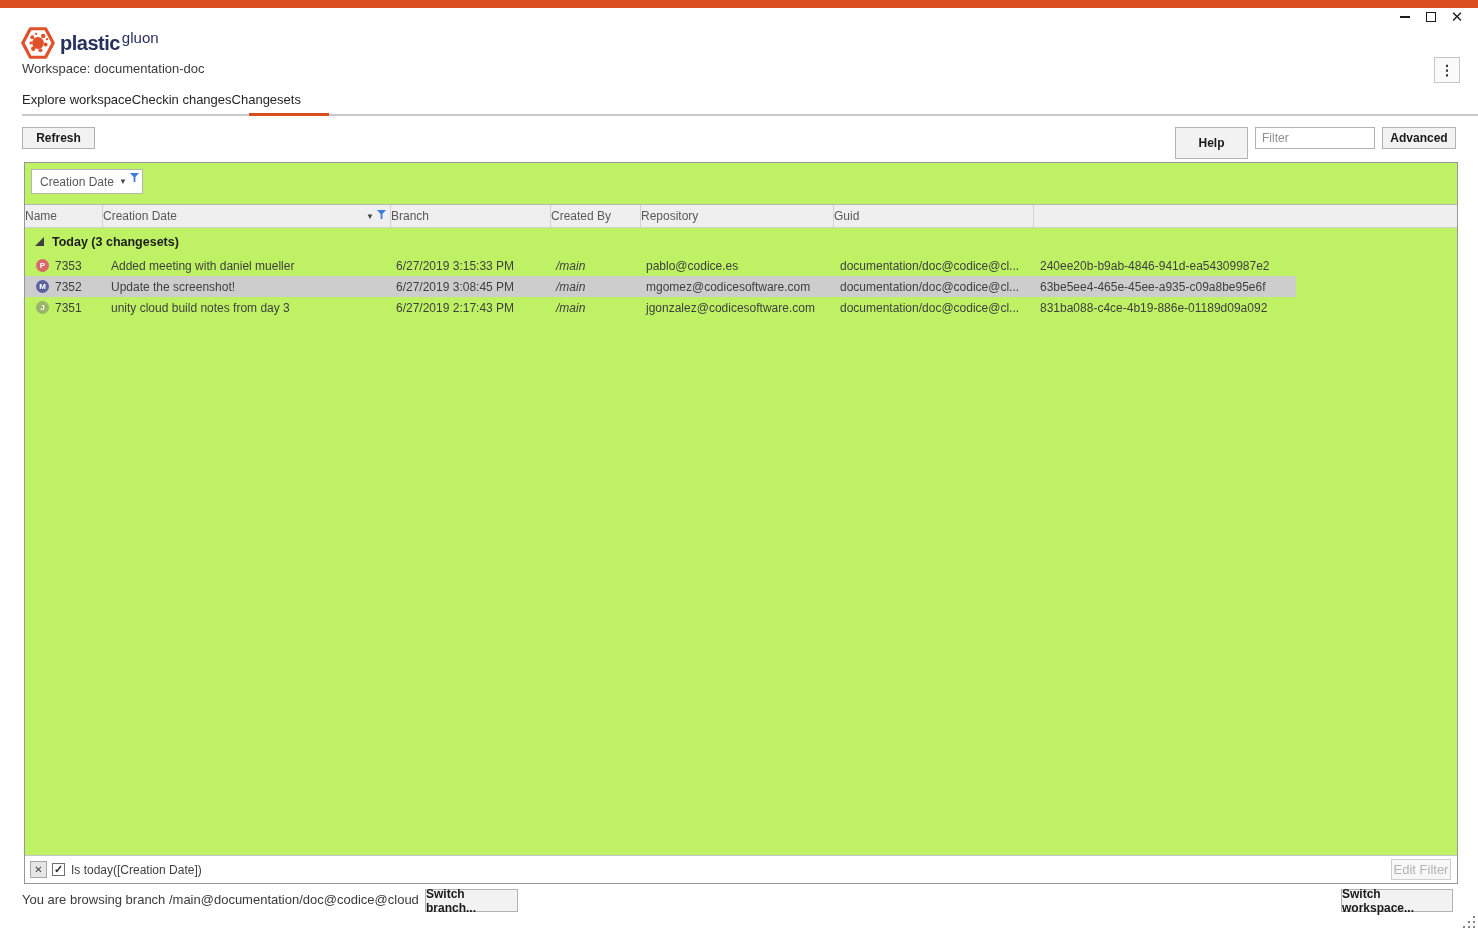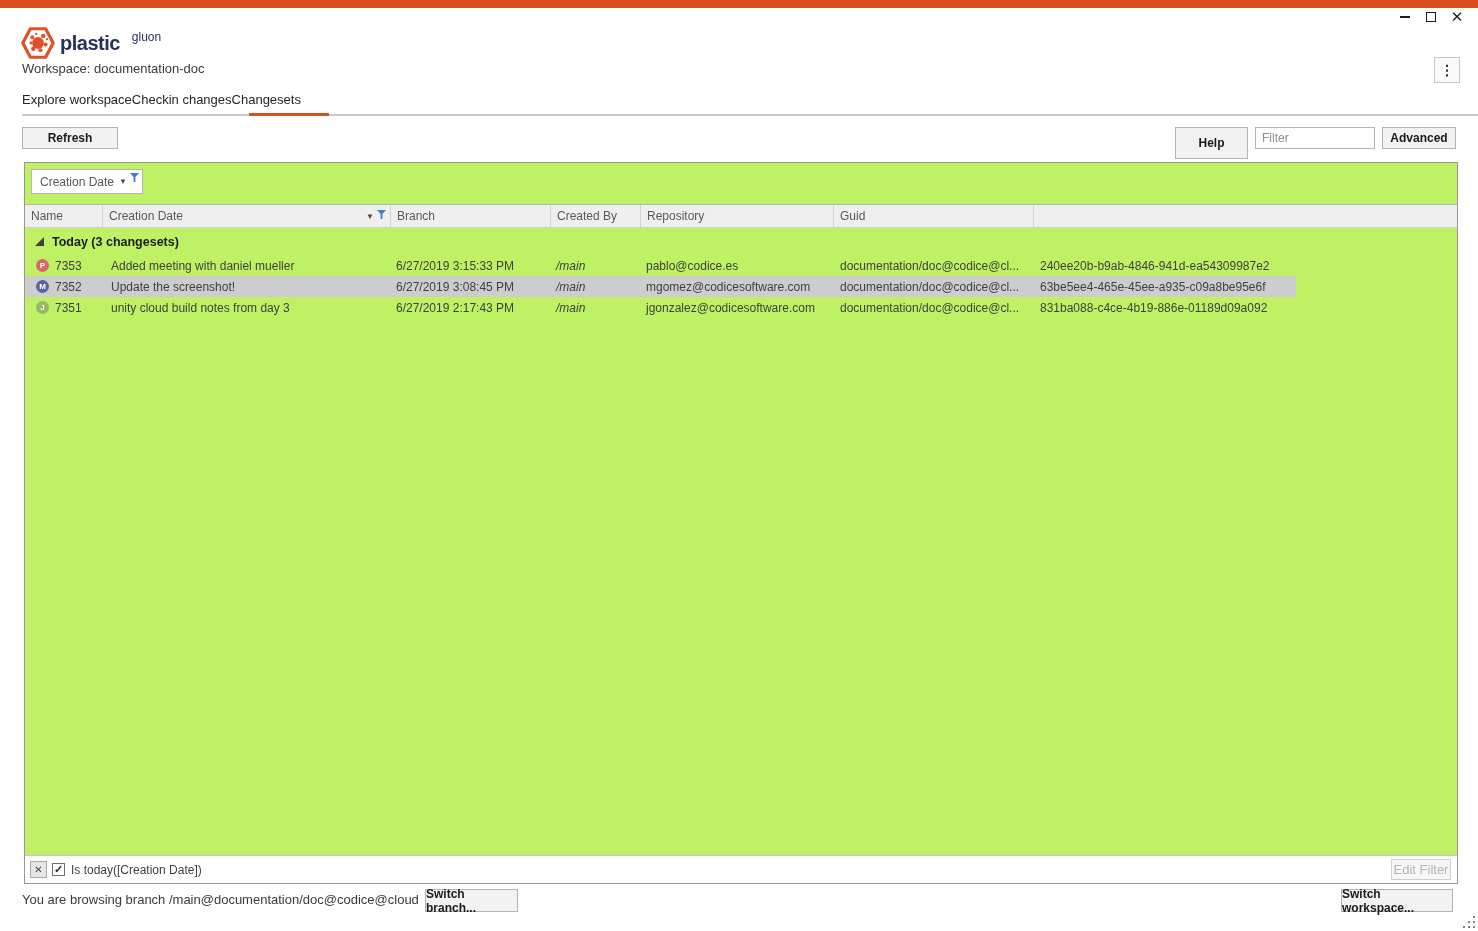--- a/index.html
+++ b/index.html
@@ -13,50 +13,50 @@
   .winctl { position:absolute; top:7px; right:8px; display:flex; }
   .winctl .wbtn { width:26px; height:20px; display:flex; align-items:center; justify-content:center; color:#1c1c1c; font-size:13px; cursor:default; }
   .wbtn.min span { display:block; width:10px; height:2px; background:#1c1c1c; }
   .wbtn.max span { display:block; width:10px; height:10px; border:1.5px solid #1c1c1c; }
   .wbtn.cls { font-size:15px; }
 
   
   .brand { position:absolute; left:20px; top:24px; display:flex; align-items:center; }
   .brand svg { display:block; }
   .brand-name { font-size:20px; font-weight:bold; color:#27305c; letter-spacing:-0.5px; margin-left:4px; }
-  .brand-sub { font-size:12px; color:#27305c; position:relative; top:-6px; margin-left:12px; }
+  .brand-sub { font-size:15px; color:#27305c; position:relative; top:-6px; margin-left:2px; }
 
   .workspace-line { position:absolute; left:22px; top:61px; font-size:13px; color:#3a3a3a; }
 
   .kebab-btn { position:absolute; left:1434px; top:57px; width:26px; height:26px; border:1px solid #c6c6c6; background:#fafafa; display:flex; align-items:center; justify-content:center; font-size:14px; font-weight:bold; color:#333; }
 
   
   .tabs { position:absolute; left:22px; top:92px; display:flex; }
   .tab { font-size:13px; color:#252525; padding-bottom:7px; cursor:default; }
   .tabline { position:absolute; left:22px; top:114px; width:1456px; height:2px; background:#c9c9c9; }
   .tabline-active { position:absolute; left:249px; top:113px; width:80px; height:3px; background:#d94e1f; z-index:2; }
 
   
   .btn { position:absolute; border:1px solid #b3b3b3; background:#f2f2f2; font-weight:bold; font-size:12px; color:#1a1a1a; display:flex; align-items:center; justify-content:center; cursor:default; }
-  .btn-refresh { left:22px; top:127px; width:96px; height:22px; }
+  .btn-refresh { left:22px; top:127px; width:73px; height:22px; }
   .btn-help { left:1175px; top:127px; width:73px; height:32px; }
   .btn-advanced { left:1382px; top:127px; width:74px; height:22px; }
   .filter-input { position:absolute; left:1255px; top:127px; width:120px; height:22px; border:1px solid #b3b3b3; background:#fff; font-family:"Liberation Sans",sans-serif; font-size:12px; color:#3f3f3f; padding:0 6px; outline:none; }
   .filter-input::placeholder { color:#8f8f8f; }
 
   
   .panel { position:absolute; left:24px; top:162px; width:1434px; height:722px; border:1px solid #979797; background:#bef264; }
 
   .group-dd { position:absolute; left:6px; top:6px; width:112px; height:25px; border:1px solid #b5b5b5; background:#fff; display:flex; align-items:center; padding-left:8px; color:#595959; }
   .group-dd .caret { font-size:8px; color:#4a4a4a; margin-left:5px; }
   .group-dd .funnel { position:absolute; right:3px; top:2px; }
 
   
   .thead { position:absolute; left:0; top:41px; width:1432px; height:24px; background:#efefef; border-top:1px solid #b5b5b5; border-bottom:1px solid #cfcfcf; display:grid; grid-template-columns:78px 288px 160px 90px 193px 200px 262px 1fr; }
-  .th { display:flex; align-items:center; padding-left:6px; color:#595959; border-right:1px solid #d2d2d2; overflow:hidden; white-space:nowrap; }
+  .th { display:flex; align-items:center; color:#595959; border-right:1px solid #d2d2d2; overflow:hidden; white-space:nowrap; }
   .th.c-fill { border-right:none; }
   .th-icons { margin-left:auto; display:flex; align-items:center; padding-right:4px; gap:3px; }
   .sort-arrow { font-size:8px; color:#444; }
 
   
   .tbody { position:absolute; left:0; top:66px; width:1432px; }
   .grow { height:26px; display:flex; align-items:center; padding-left:10px; }
   .grow .expander { margin-right:8px; }
   .grow .gtext { font-weight:bold; color:#1c1c1c; font-size:12.5px; }
   .trow { height:21px; display:grid; grid-template-columns:78px 288px 160px 90px 193px 200px 262px 1fr; cursor:default; }

